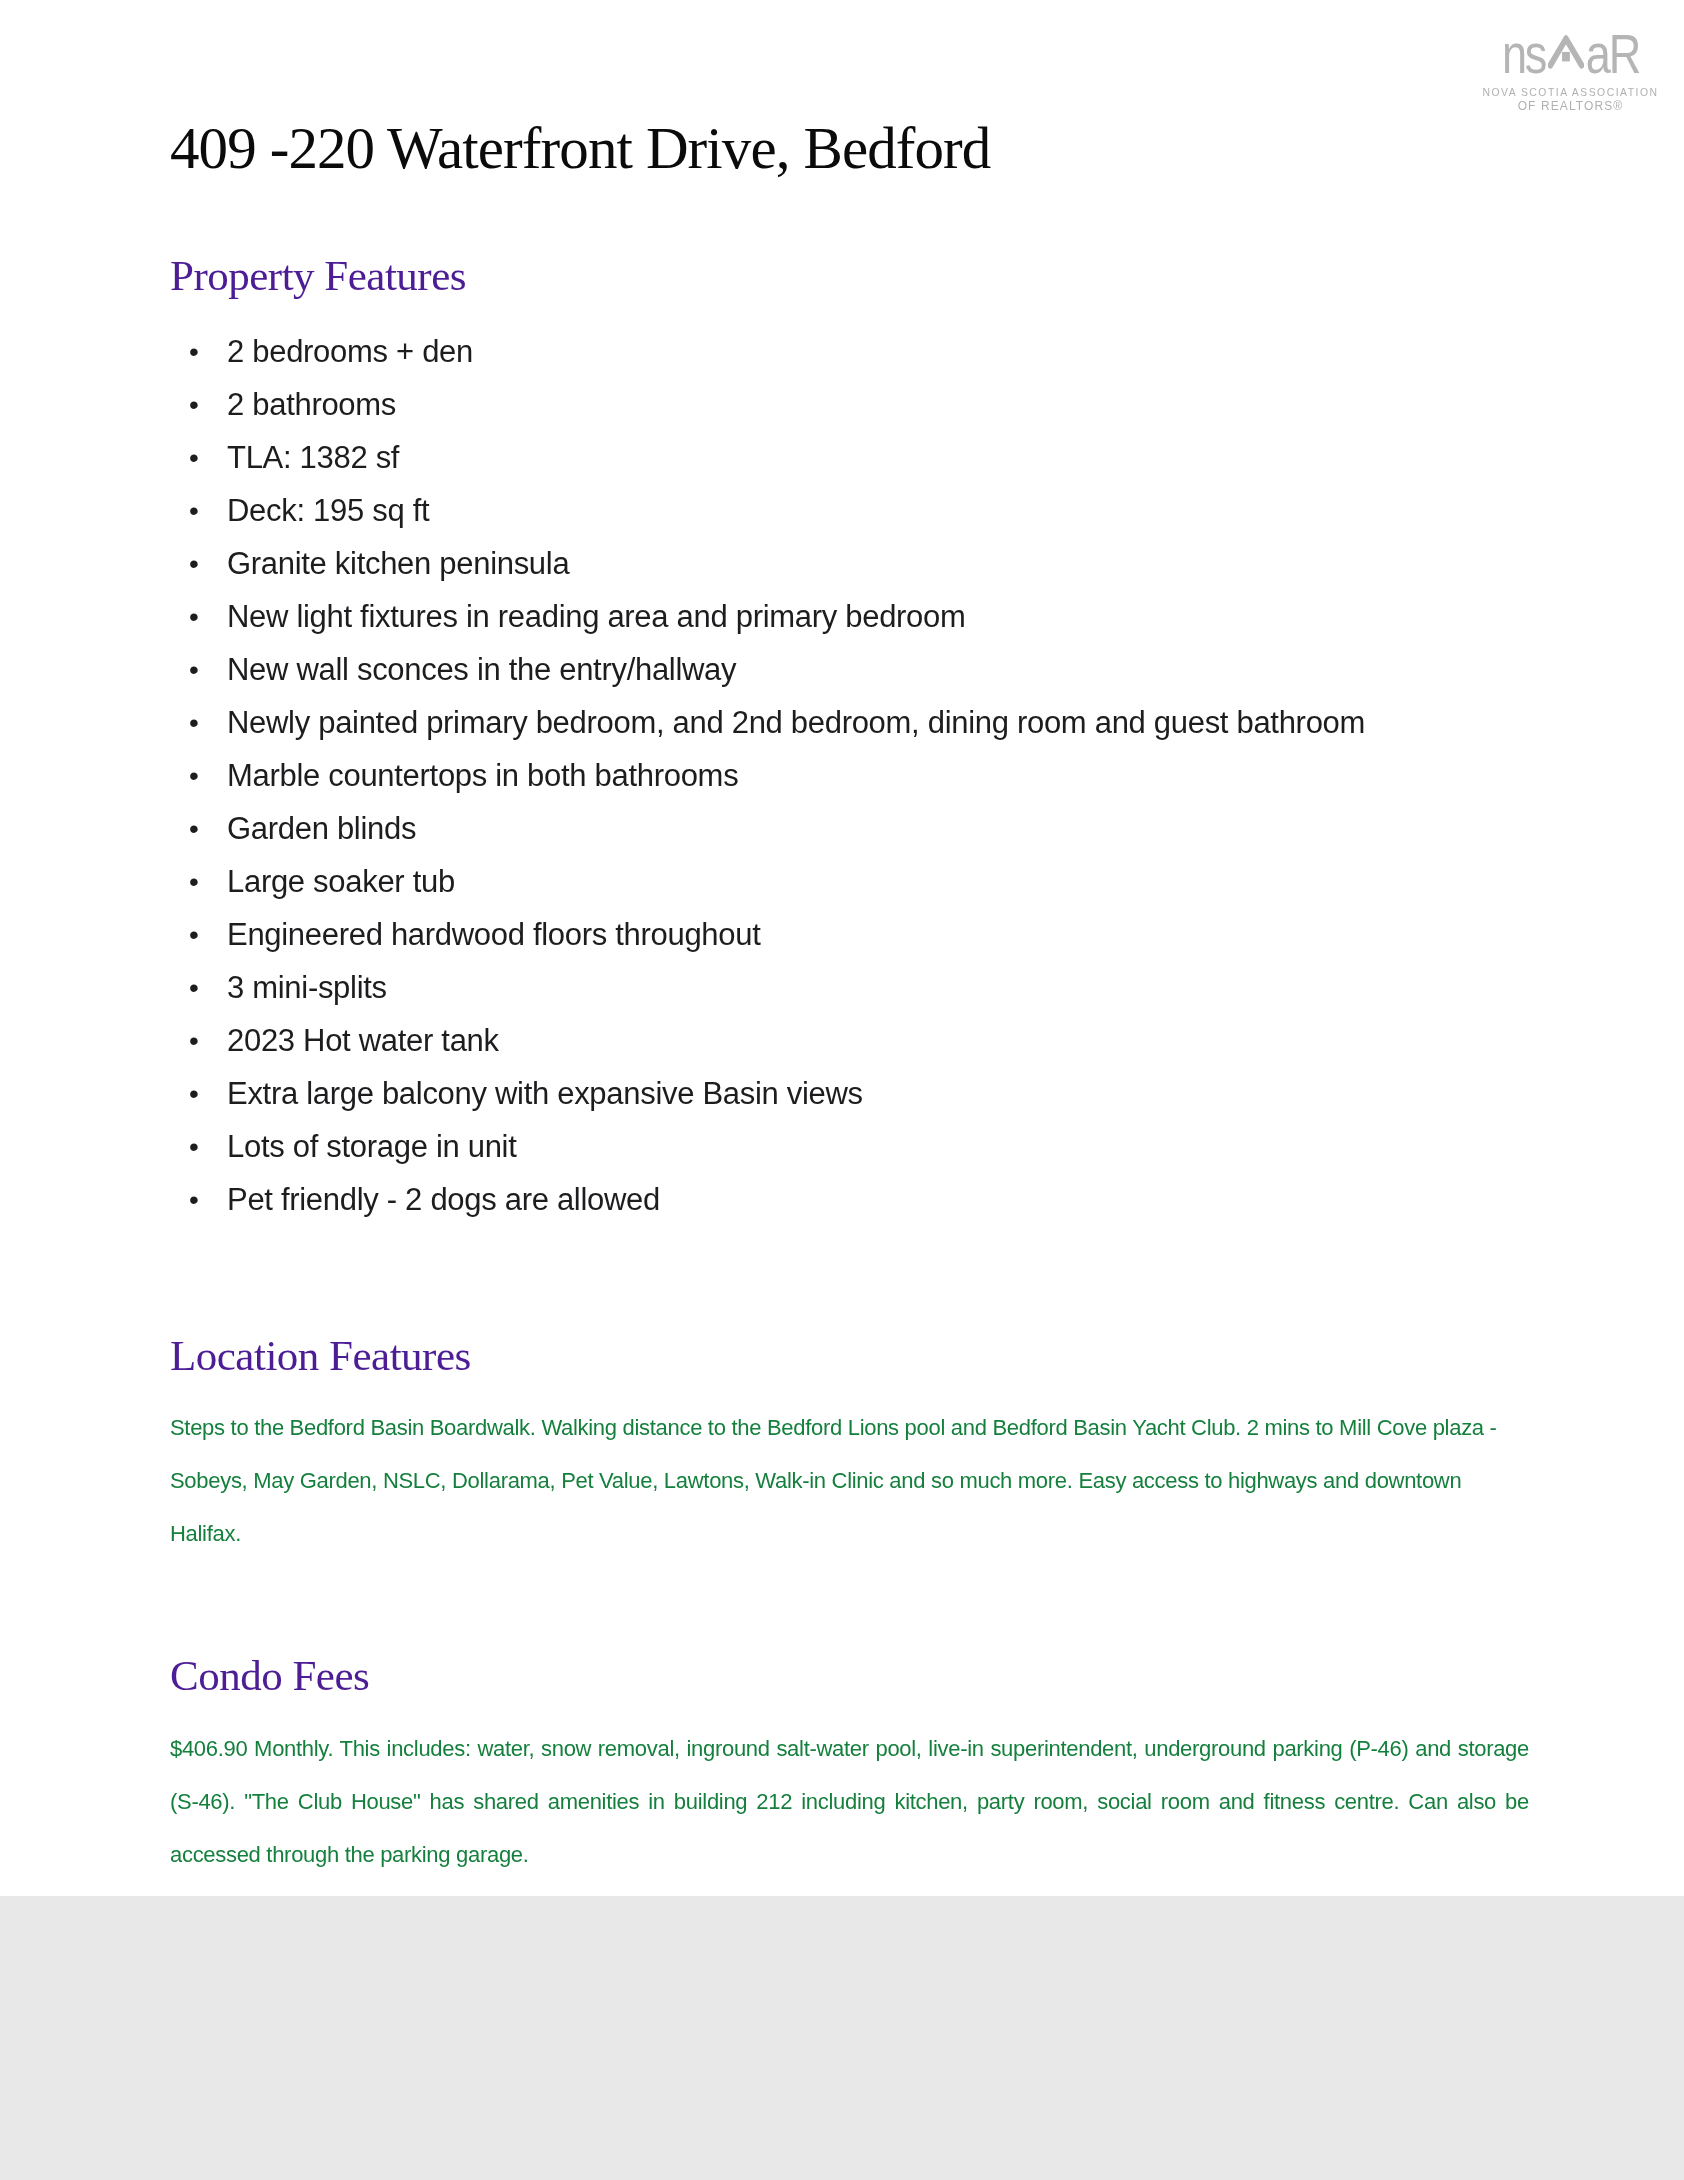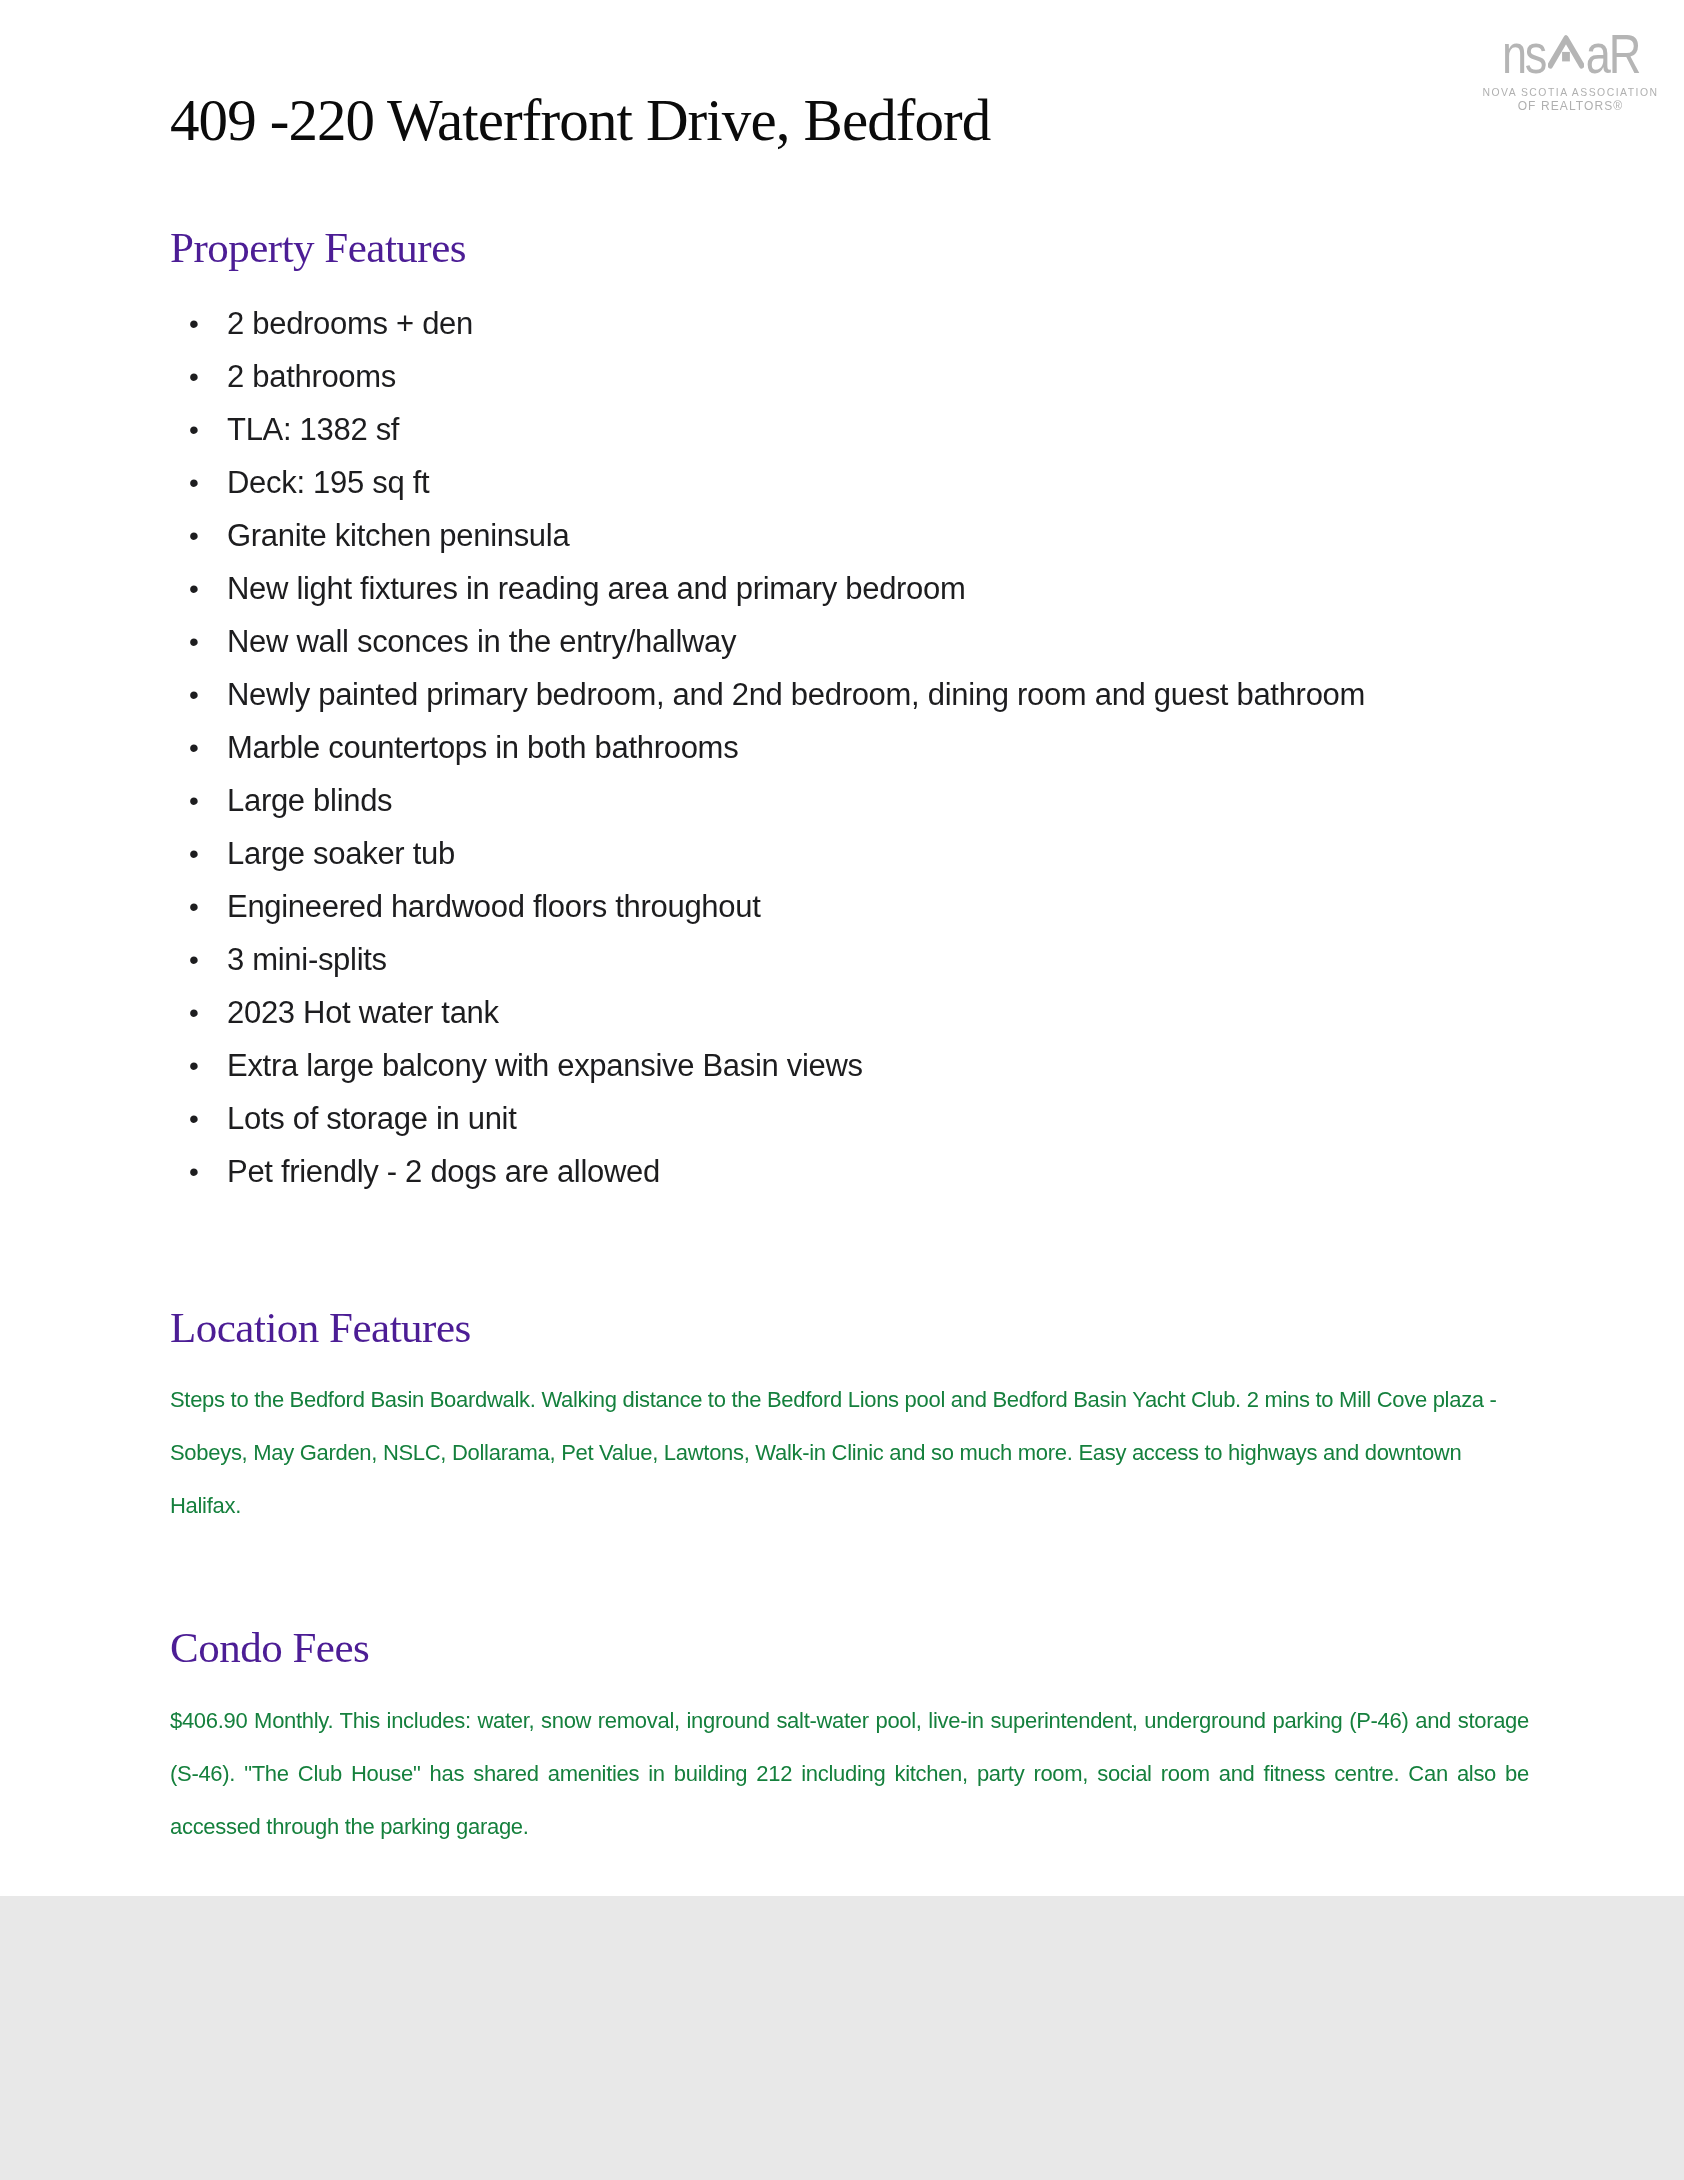--- a/index.html
+++ b/index.html
@@ -44,21 +44,21 @@
     letter-spacing: 1.5px;
     color: #b0b0b0;
     line-height: 1.25;
     white-space: nowrap;
   }
   .nsar-sub .row2 { font-size: 12px; letter-spacing: 1.1px; }
 
   
   .doc-title {
     margin: 0;
-    padding-top: 88px;
+    padding-top: 116px;
     font-family: "Liberation Serif", serif;
     font-weight: 500;
     font-size: 59px;
     letter-spacing: -0.9px;
     color: #0b0b0b;
     line-height: 1.1;
   }
   .section-heading {
     margin: 0;
     font-family: "Liberation Serif", serif;
@@ -152,21 +152,21 @@
   <ul class="feature-list">
     <li><span class="marker">•</span><span>2 bedrooms + den</span></li>
     <li><span class="marker">•</span><span>2 bathrooms</span></li>
     <li><span class="marker">•</span><span>TLA: 1382 sf</span></li>
     <li><span class="marker">•</span><span>Deck: 195 sq ft</span></li>
     <li><span class="marker">•</span><span>Granite kitchen peninsula</span></li>
     <li><span class="marker">•</span><span>New light fixtures in reading area and primary bedroom</span></li>
     <li><span class="marker">•</span><span>New wall sconces in the entry/hallway</span></li>
     <li><span class="marker">•</span><span>Newly painted primary bedroom, and 2nd bedroom, dining room and guest bathroom</span></li>
     <li><span class="marker">•</span><span>Marble countertops in both bathrooms</span></li>
-    <li><span class="marker">•</span><span>Large blinds</span></li>
+    <li><span class="marker">•</span><span>Garden blinds</span></li>
     <li><span class="marker">•</span><span>Large soaker tub</span></li>
     <li><span class="marker">•</span><span>Engineered hardwood floors throughout</span></li>
     <li><span class="marker">•</span><span>3 mini-splits</span></li>
     <li><span class="marker">•</span><span>2023 Hot water tank</span></li>
     <li><span class="marker">•</span><span>Extra large balcony with expansive Basin views</span></li>
     <li><span class="marker">•</span><span>Lots of storage in unit</span></li>
     <li><span class="marker">•</span><span>Pet friendly - 2 dogs are allowed</span></li>
   </ul>
 
   <h2 class="section-heading h-location">Location Features</h2>

